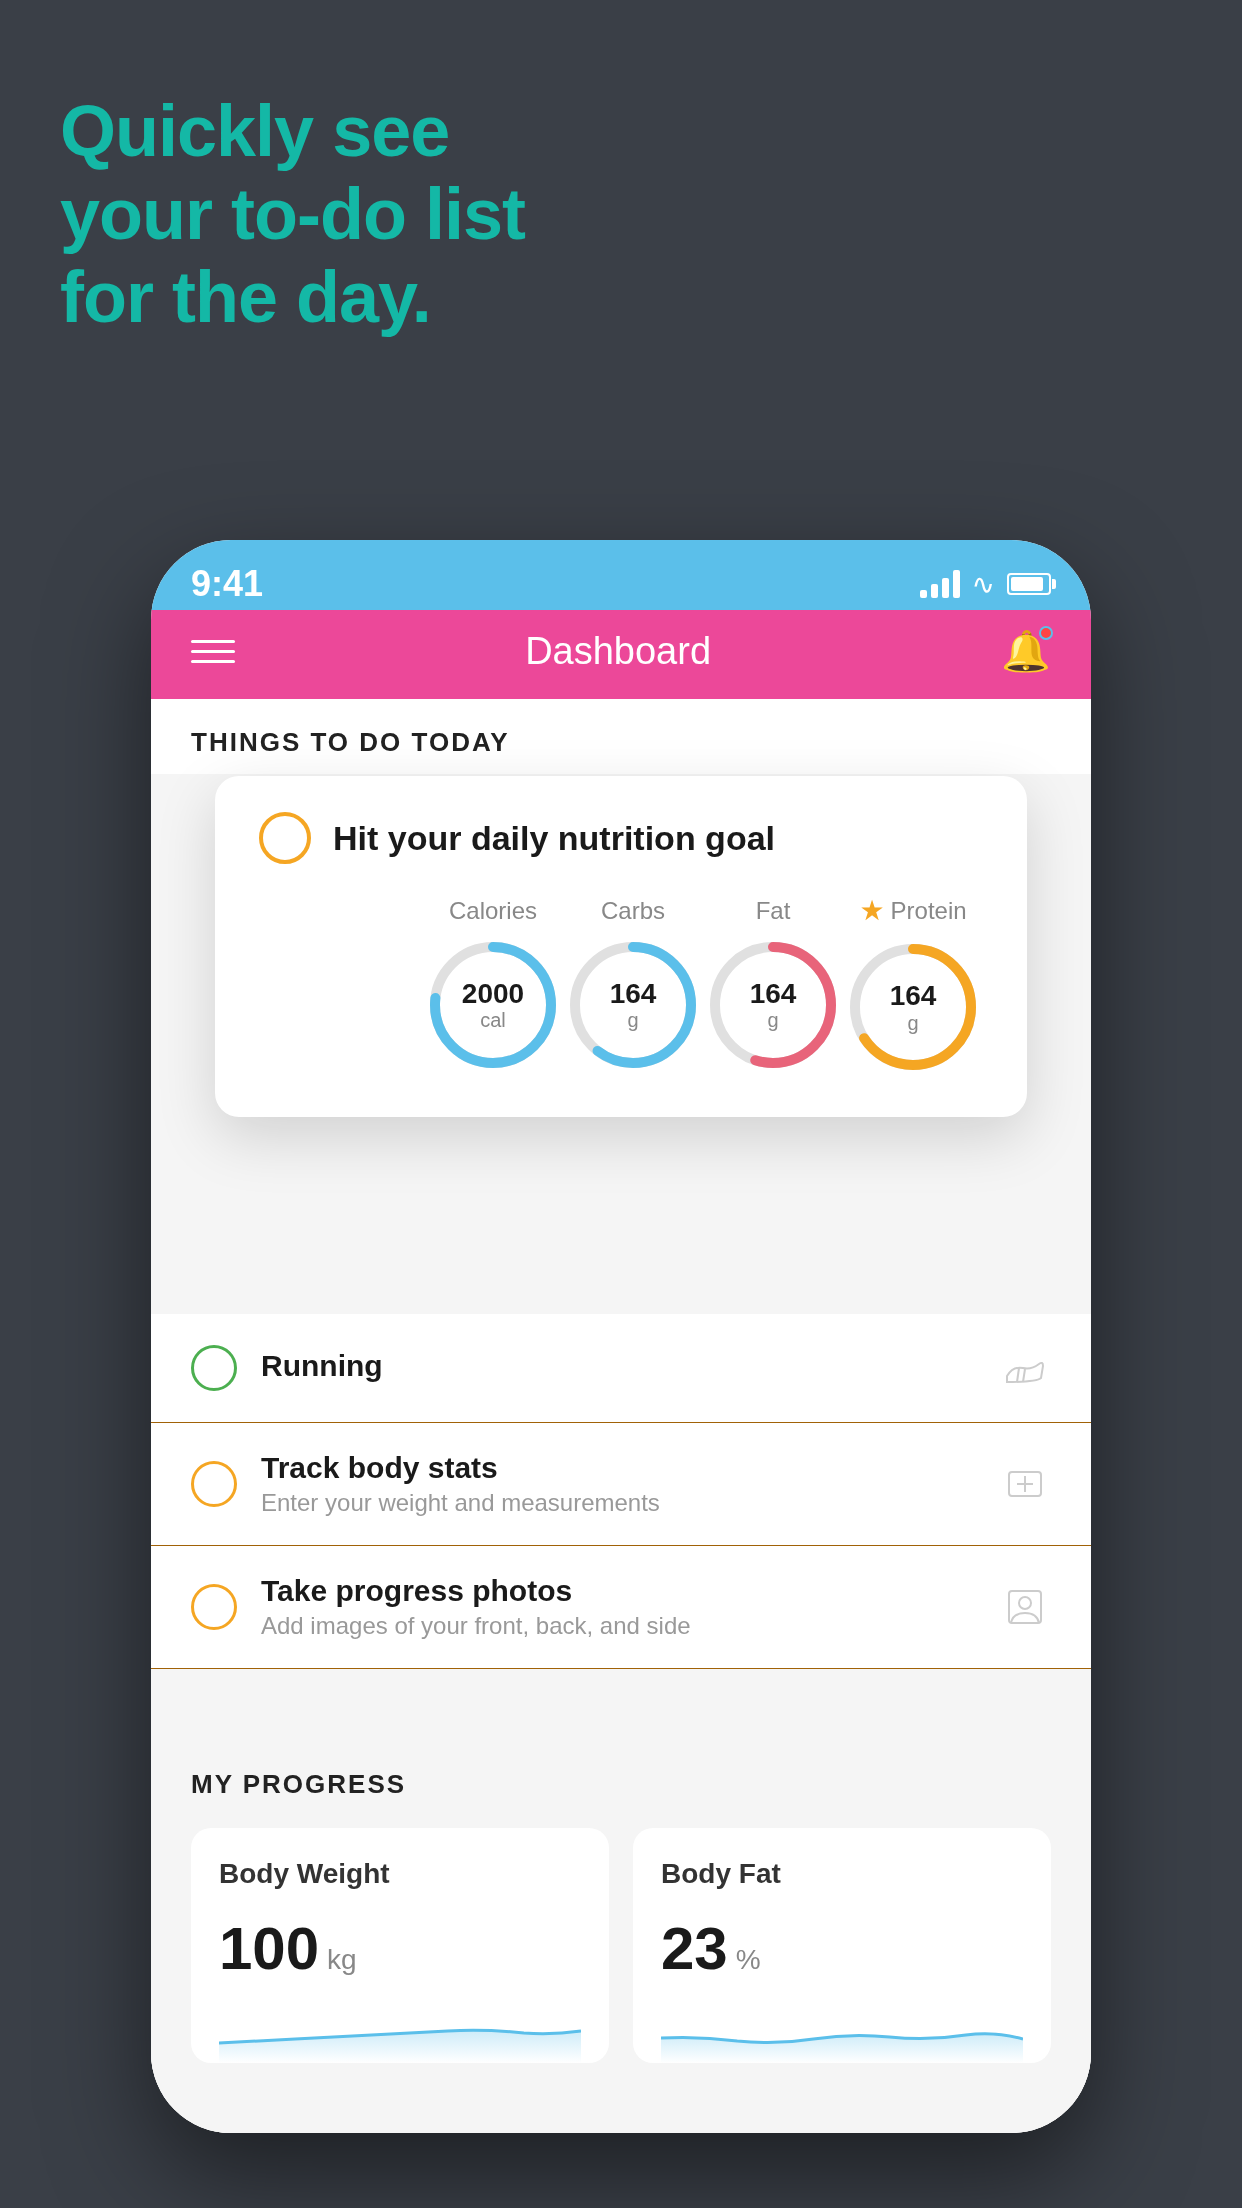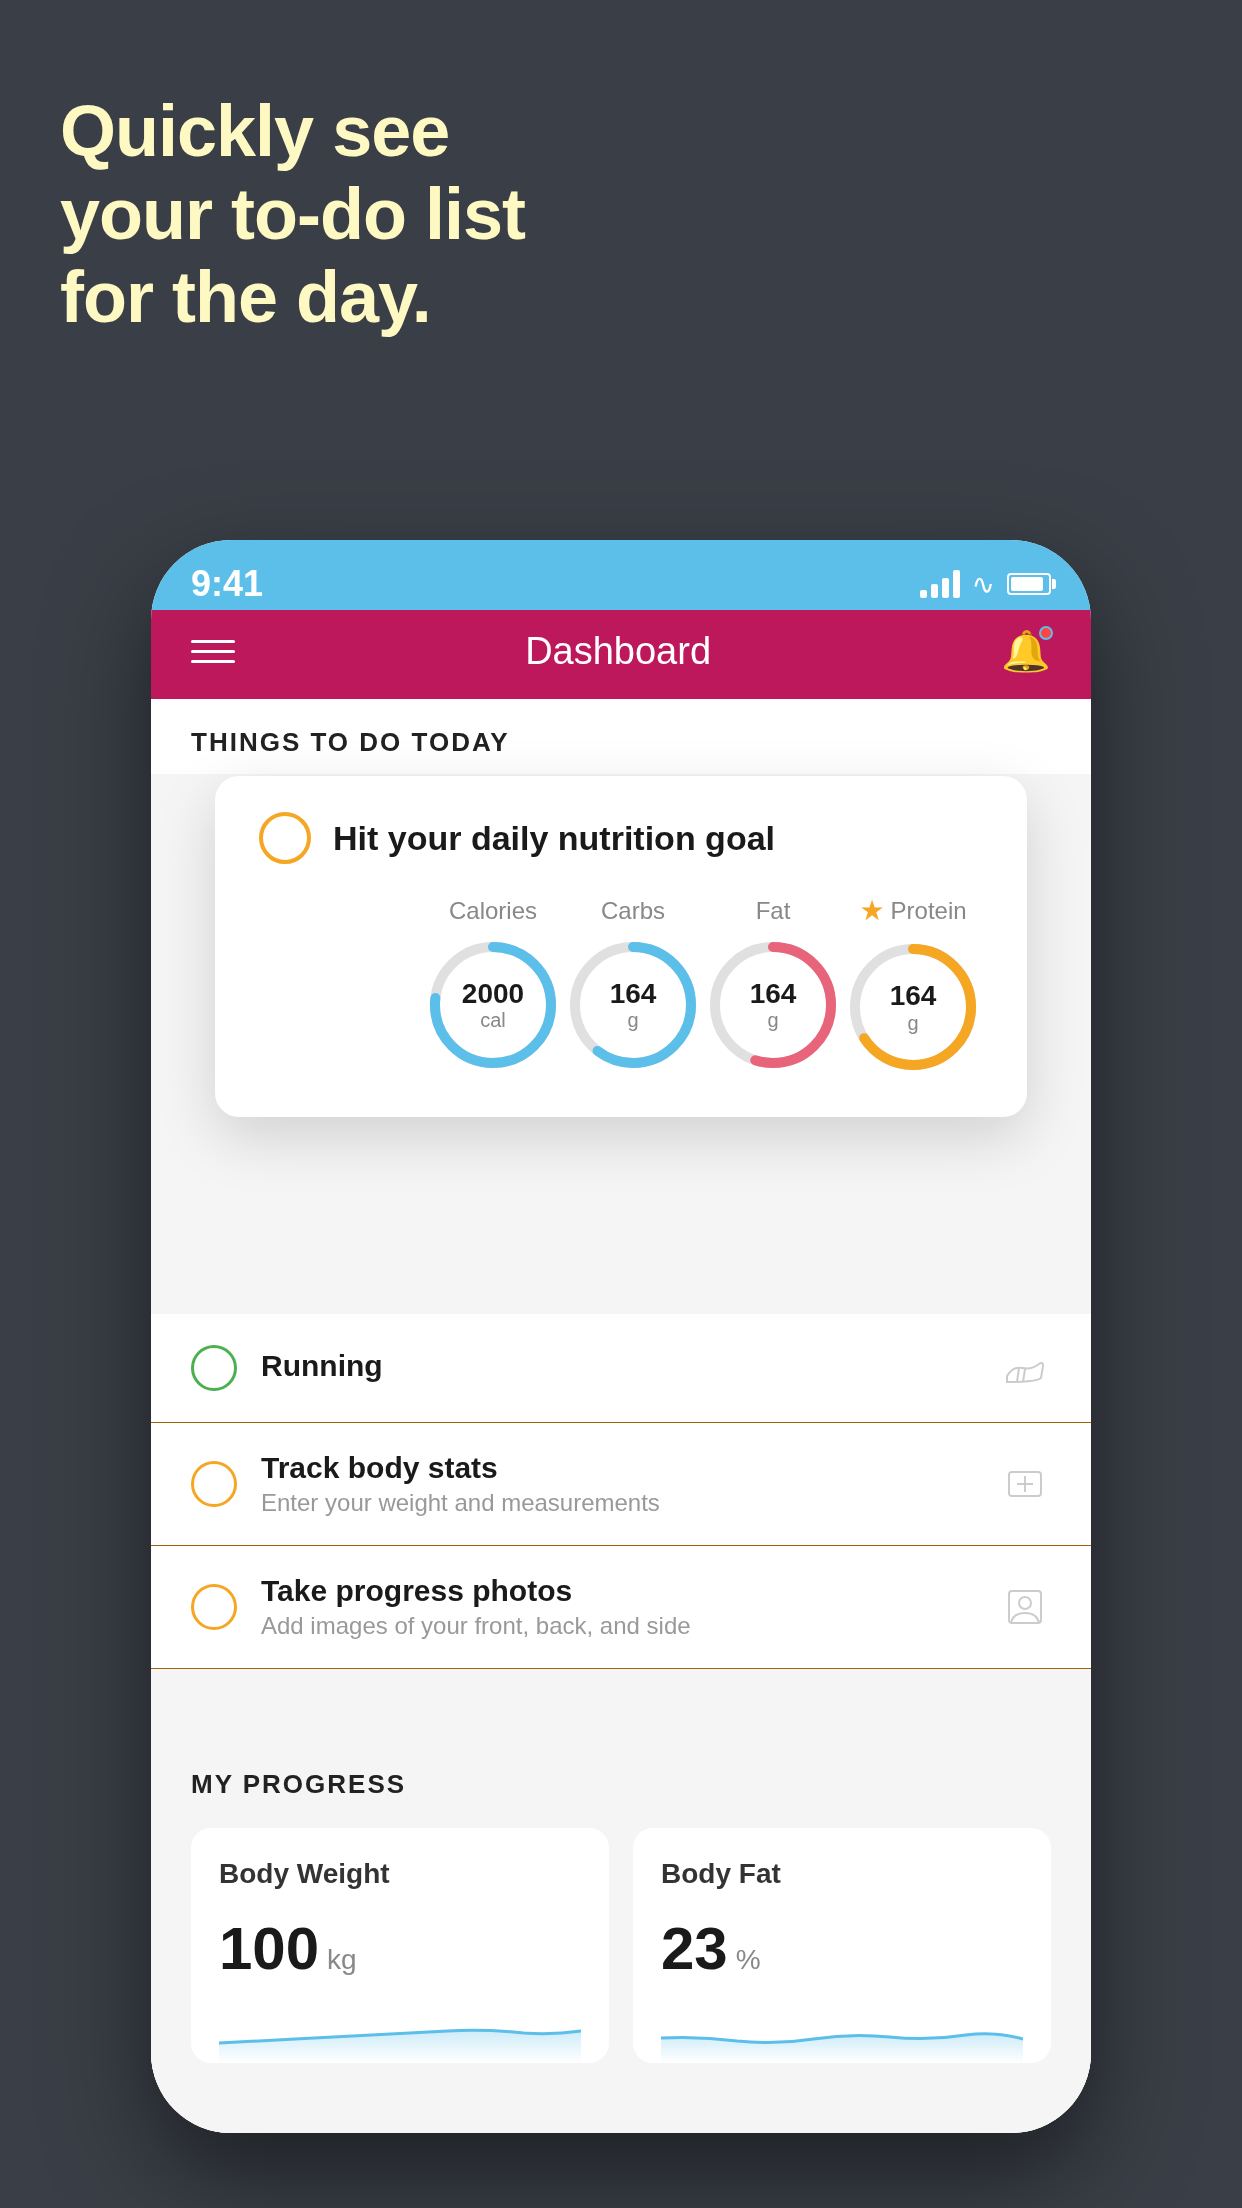--- a/index.html
+++ b/index.html
@@ -10,21 +10,21 @@
       background-color: #3a3f47;
       font-family: -apple-system, 'Helvetica Neue', Arial, sans-serif;
       overflow: hidden;
       position: relative;
     }
 
     .headline {
       position: absolute;
       top: 90px;
       left: 60px;
-      color: #fef9c3;
+      color: #14b8a6;
       font-size: 72px;
       font-weight: 800;
       line-height: 1.15;
       letter-spacing: -1px;
     }
 
     
     .phone-frame {
       position: absolute;
       top: 540px;
@@ -104,21 +104,21 @@
       top: 2px;
       left: 2px;
       bottom: 2px;
       width: 80%;
       background: #ffffff;
       border-radius: 2px;
     }
 
     
     .nav-bar {
-      background: #be185d;
+      background: #ec4899;
       display: flex;
       justify-content: space-between;
       align-items: center;
       padding: 18px 40px 24px;
     }
 
     .menu-icon {
       display: flex;
       flex-direction: column;
       gap: 7px;

